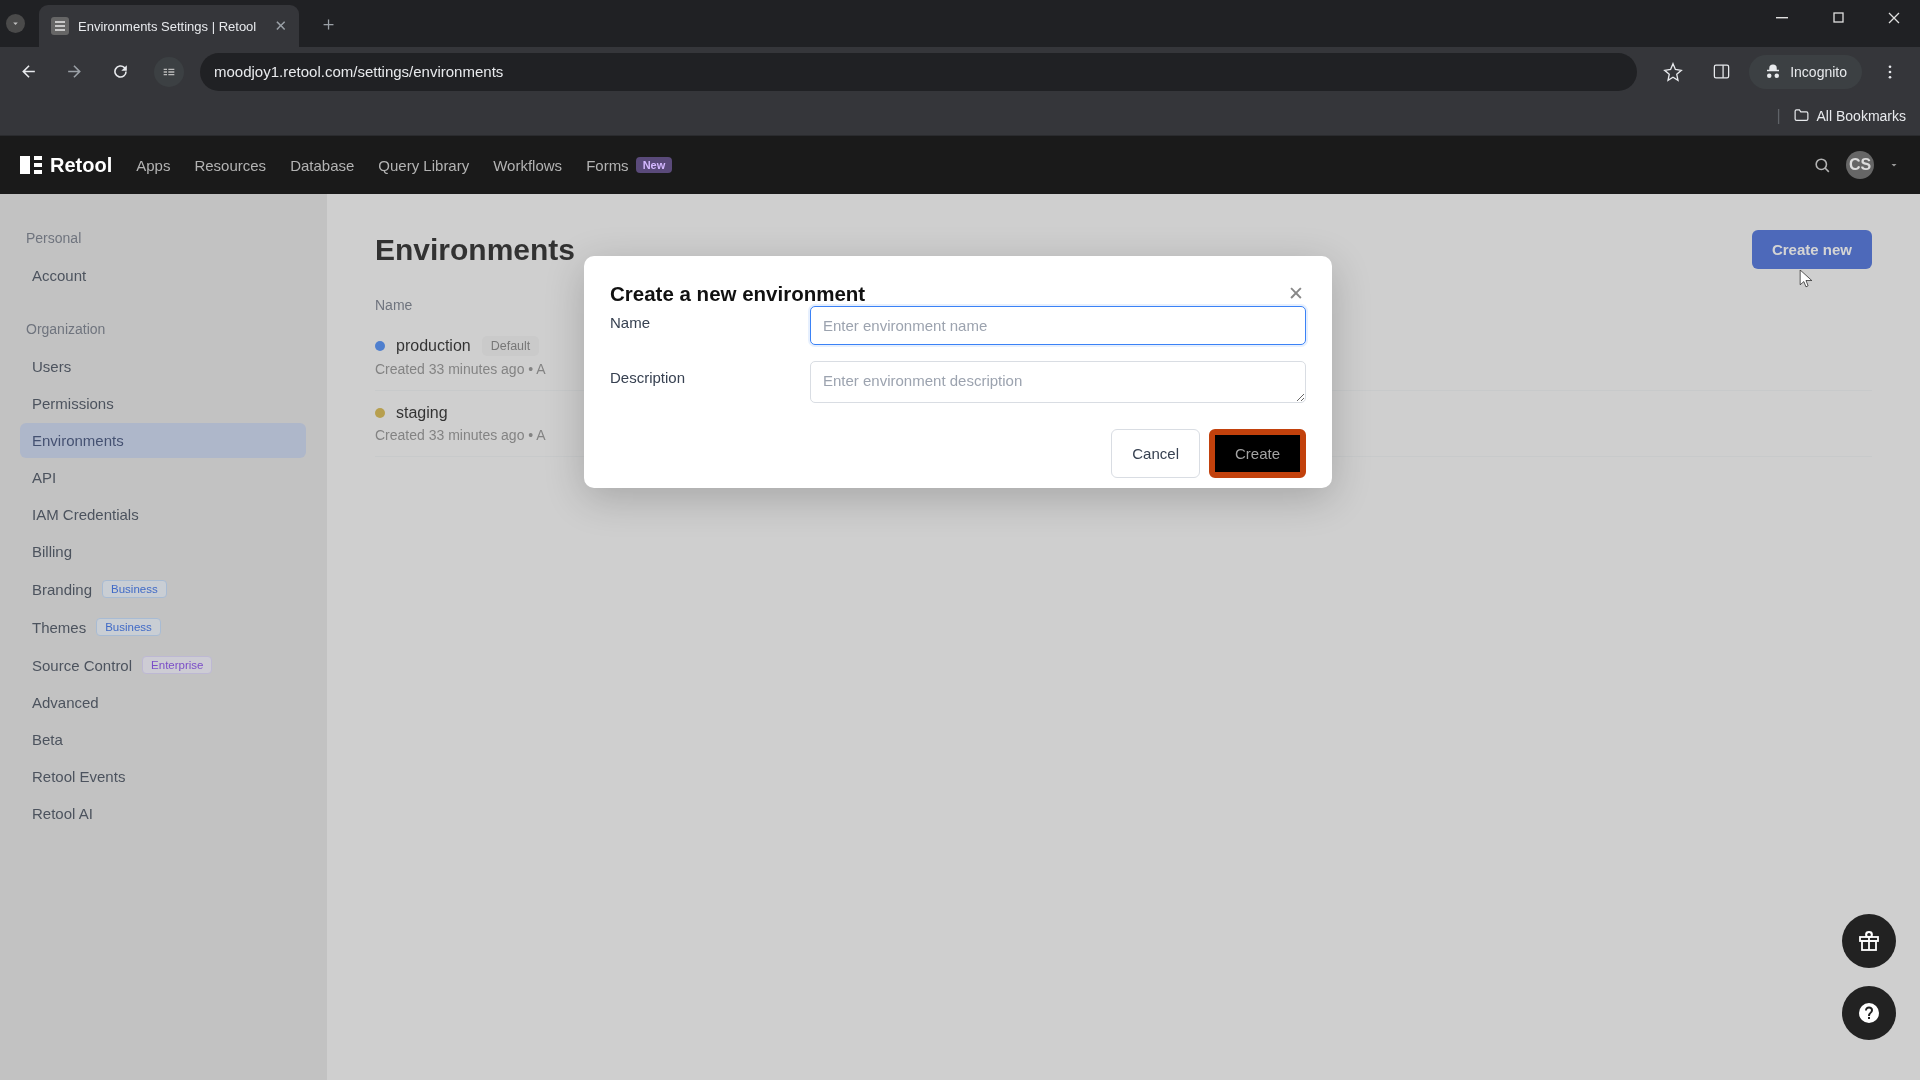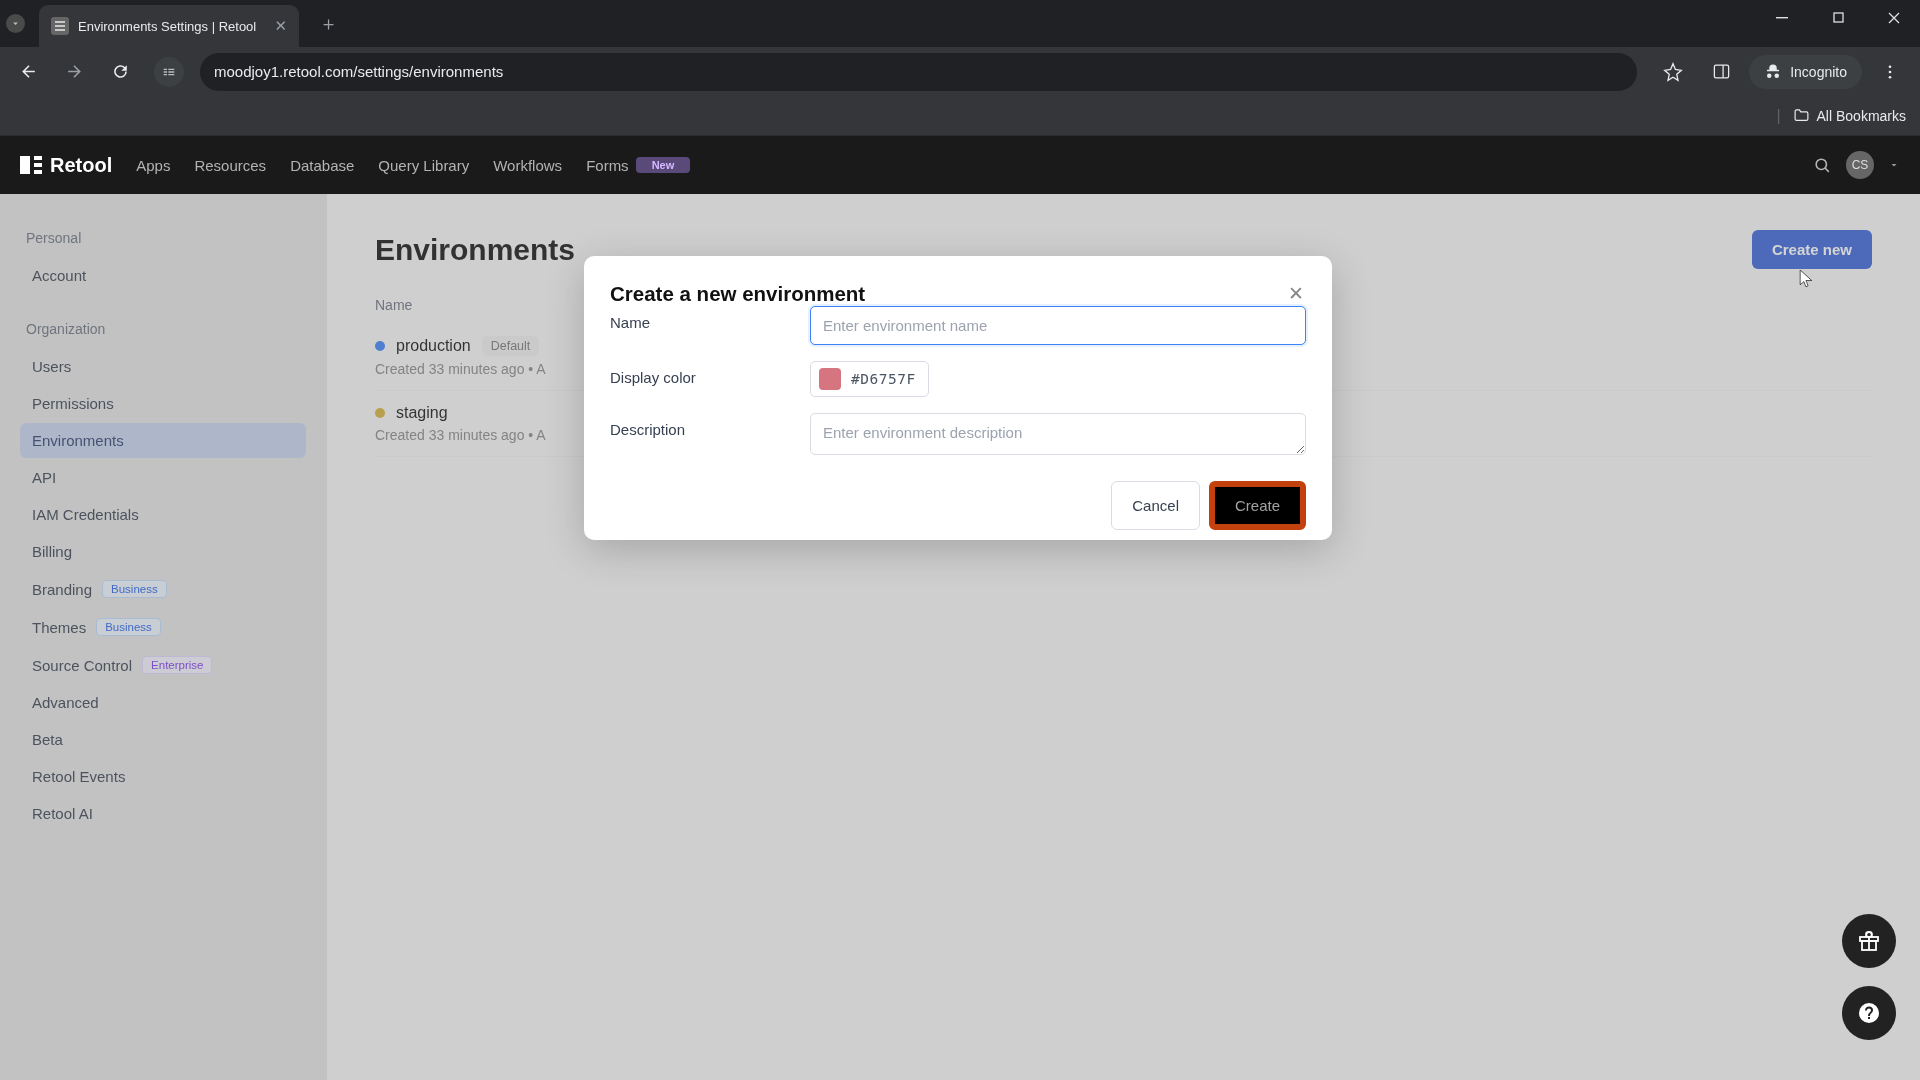--- a/index.html
+++ b/index.html
@@ -32,23 +32,23 @@
 .bm-item{color:#e8eaed;font-size:14px;display:flex;align-items:center;gap:7px}
 
 
 .app{position:relative}
 .app-header{background:#1a1a1a;height:58px;display:flex;align-items:center;padding:0 20px;gap:24px}
 .logo{display:flex;align-items:center;gap:8px;color:#fff;font-weight:700;font-size:20px}
 .logo-mark{width:22px;height:22px;position:relative}
 .logo-mark::before{content:"";position:absolute;left:0;top:2px;width:10px;height:18px;background:#fff}
 .logo-mark::after{content:"";position:absolute;right:0;top:2px;width:8px;height:4px;background:#fff;box-shadow:0 7px 0 #fff,0 14px 0 #fff}
 .nav-item{color:#b3b3b3;font-size:15px;font-weight:500;cursor:pointer;display:flex;align-items:center;gap:7px}
-.badge{background:#5a4a7a;color:#d4b8ff;font-size:11px;padding:2px 16px;border-radius:4px;font-weight:600}
+.badge{background:#5a4a7a;color:#d4b8ff;font-size:11px;padding:2px 7px;border-radius:4px;font-weight:600}
 .hdr-right{margin-left:auto;display:flex;align-items:center;gap:14px}
-.avatar{width:28px;height:28px;border-radius:50%;background:#666;color:#ddd;font-size:12px;display:flex;align-items:center;justify-content:center;font-weight:400}
+.avatar{width:28px;height:28px;border-radius:50%;background:#666;color:#ddd;font-size:16px;display:flex;align-items:center;justify-content:center;font-weight:700}
 
 
 .page{background:#f8f8f8;height:calc(1080px - 194px);display:flex;position:relative}
 .sidebar{width:327px;border-right:1px solid #e5e5e5;padding:28px 20px;background:#e5e5e5}
 .sb-section{color:#6b7280;font-size:14px;margin:8px 6px 12px;font-weight:500}
 .sb-item{padding:9px 12px;color:#374151;font-size:15px;border-radius:6px;cursor:pointer;display:flex;align-items:center;gap:10px;margin-bottom:2px}
 .sb-item.active{background:#c8d4f0;color:#2c3e6e;font-weight:500}
 .tag{font-size:11.5px;padding:2px 8px;border-radius:4px;border:1px solid}
 .tag.bus{color:#2563eb;border-color:#bfdbfe;background:#eff6ff}
 .tag.ent{color:#7c3aed;border-color:#ddd6fe;background:#f5f3ff}
@@ -274,29 +274,20 @@
         <div class="modal-close">✕</div>
       </div>
 
       <div class="form-row">
         <div class="form-label">Name</div>
         <div class="form-ctrl">
           <input class="text-input" placeholder="Enter environment name" style="">
         </div>
       </div>
 
-      <div class="form-row">
-        <div class="form-label">Display color</div>
-        <div class="form-ctrl">
-          <div class="color-ctrl">
-            <span class="swatch" id="swatch" style="background: rgb(214, 117, 127);"></span>
-            <span class="hex">#D6757F</span>
-          </div>
-        </div>
-      </div>
 
       <div class="form-row">
         <div class="form-label">Description</div>
         <div class="form-ctrl">
           <textarea class="textarea" placeholder="Enter environment description" style=""></textarea>
         </div>
       </div>
 
       <div class="modal-actions">
         <button class="btn btn-sec">Cancel</button>

